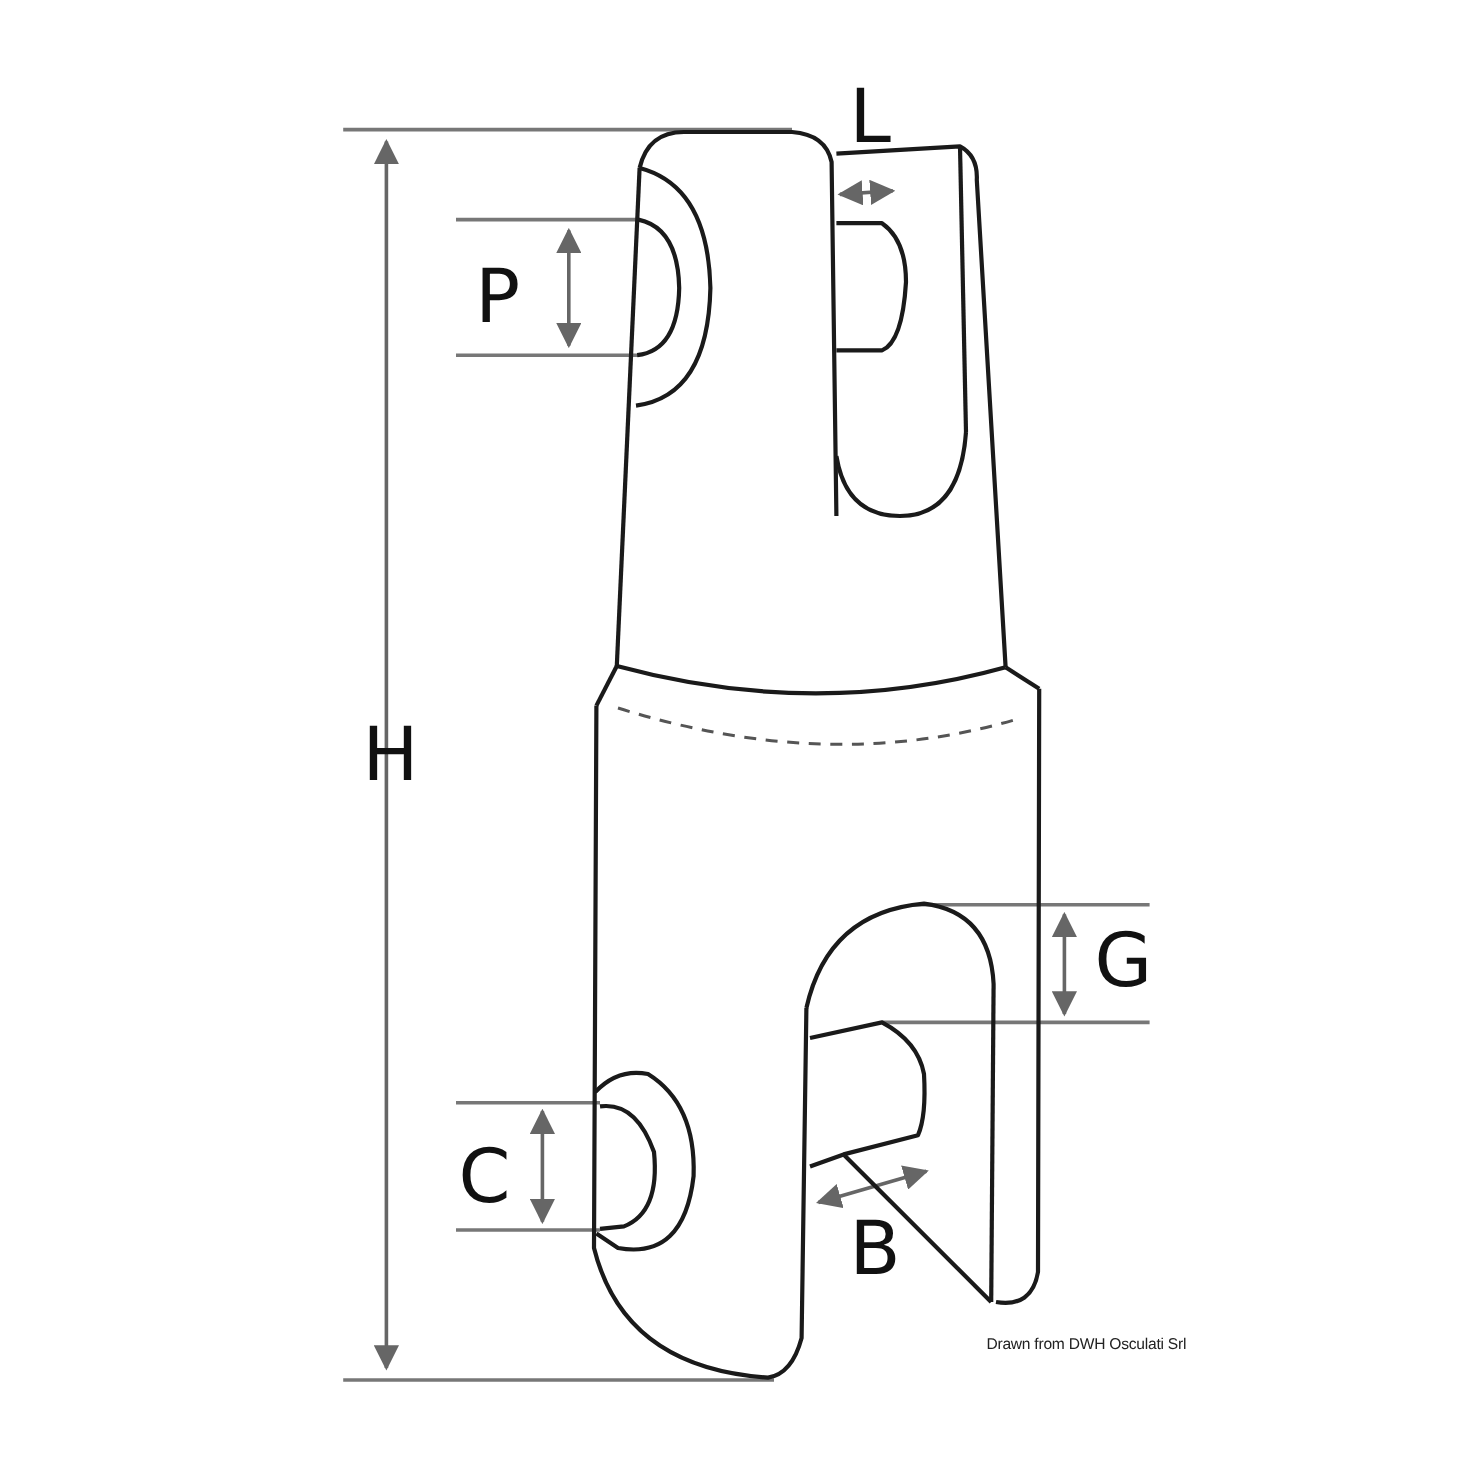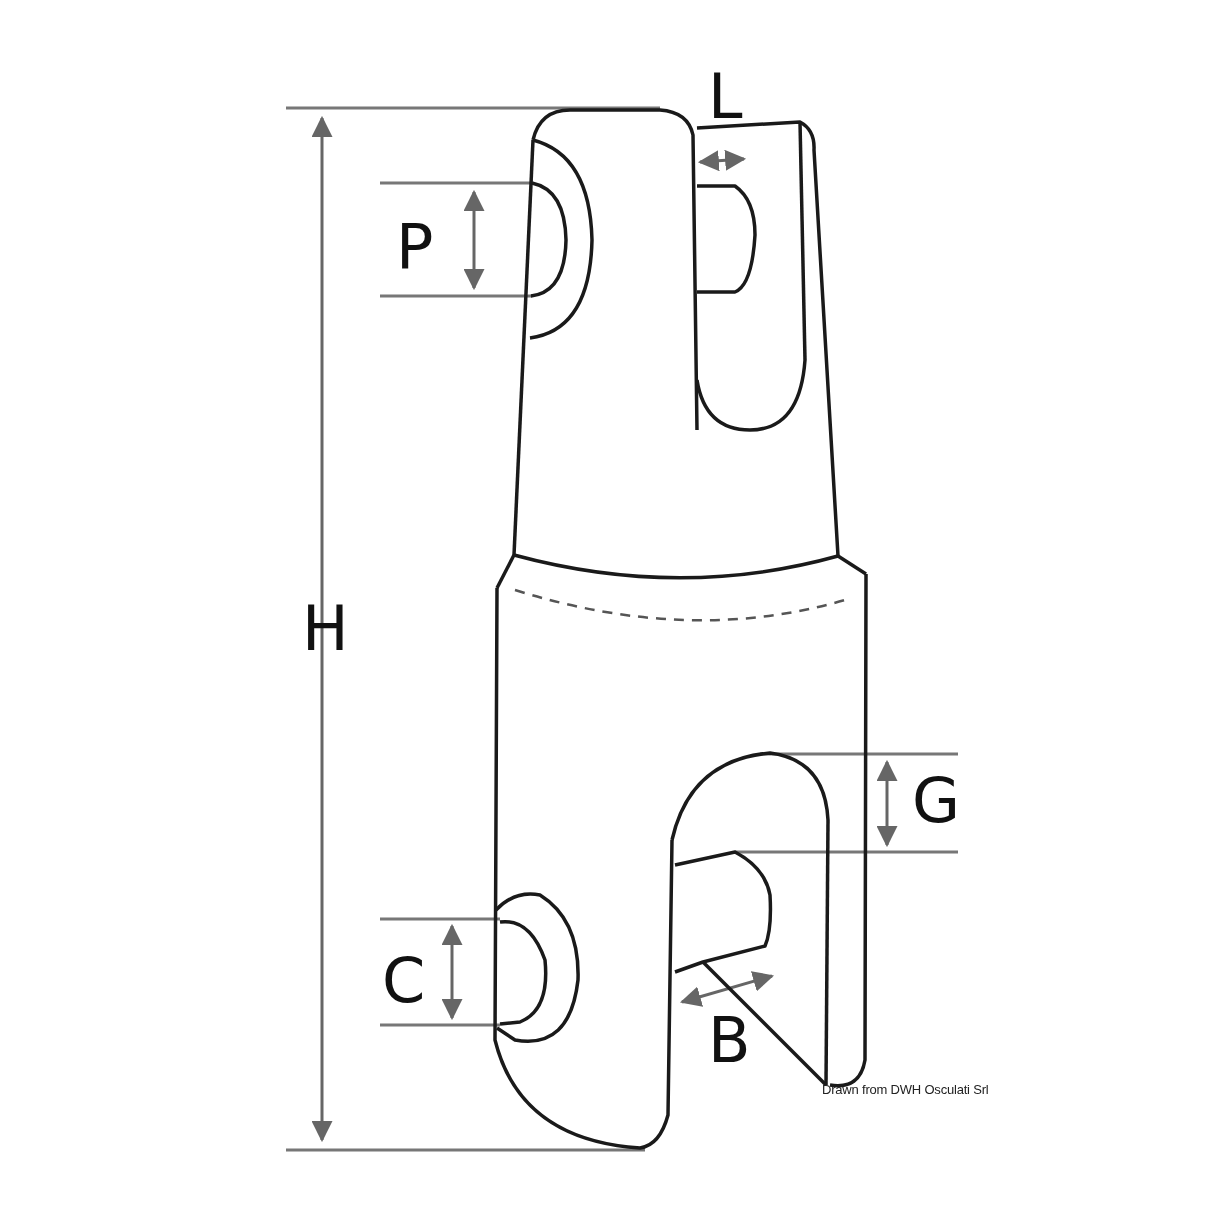--- a/index.html
+++ b/index.html
@@ -1,19 +1,19 @@
 <!DOCTYPE html>
 <html><head>
 <meta charset="utf-8">
 <style>
   html, body { margin: 0; padding: 0; background: #ffffff; }
   body { width: 1214px; height: 1214px; position: relative; overflow: hidden; font-family: "DejaVu Sans", sans-serif; }
   #canvas { position: absolute; left: 0; top: 0; width: 1214px; height: 1214px; }
   .label { position: absolute; font-family: "DejaVu Sans", sans-serif; color: #111; font-size: 62px; line-height: 1; }
-  .credit { position: absolute; left: 822px; top: 1082px; font-family: "Liberation Sans", sans-serif; font-size: 13px; color: #222; letter-spacing: -0.2px; }
+  .credit { position: absolute; left: 822px; top: 1112px; font-family: "Liberation Sans", sans-serif; font-size: 13px; color: #222; letter-spacing: -0.2px; }
 </style>
 </head>
 <body>
 
 <svg id="canvas" viewBox="0 0 1214 1214" xmlns="http://www.w3.org/2000/svg">
   <defs>
     <marker id="arr" viewBox="0 0 10 10" refX="9" refY="5" markerWidth="7" markerHeight="7" orient="auto-start-reverse">
       <path d="M0,0 L10,5 L0,10 z" fill="#666"></path>
     </marker>
   </defs>

